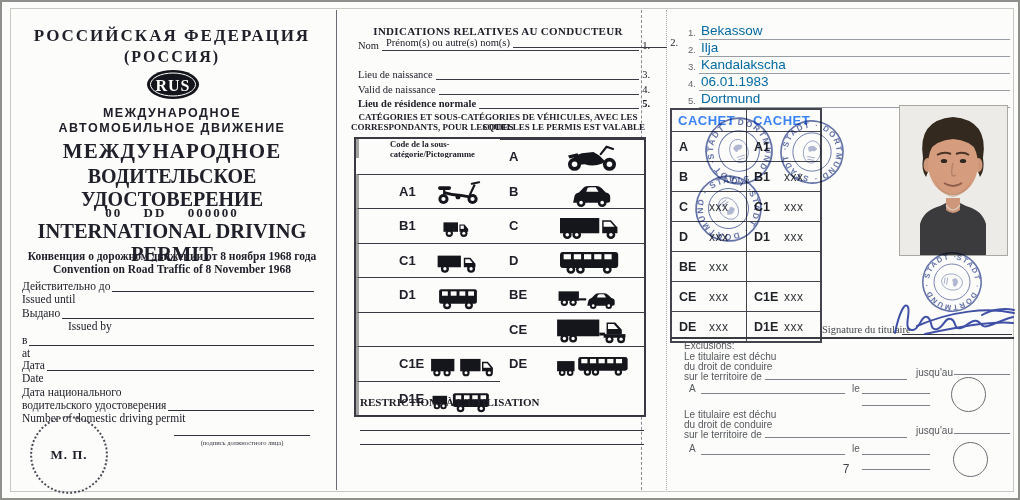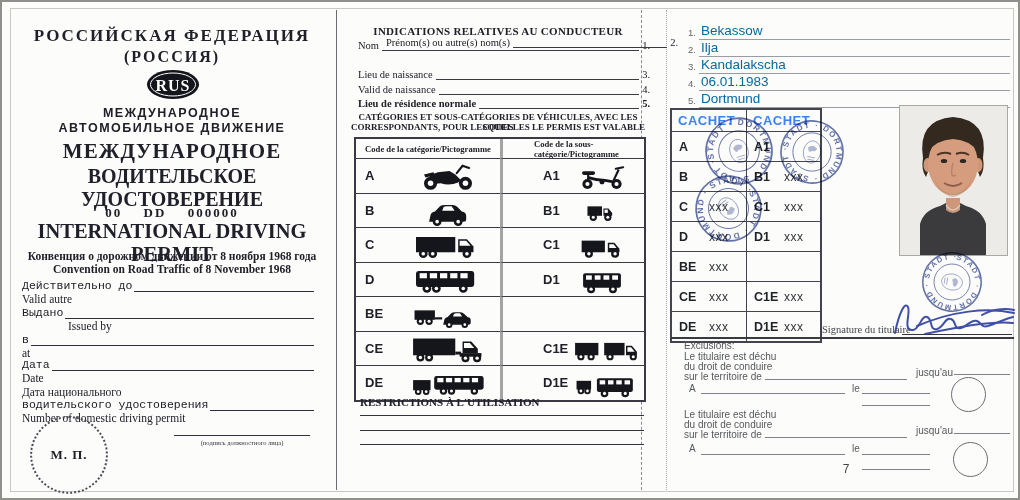--- a/index.html
+++ b/index.html
@@ -11,21 +11,21 @@
   .b{font-weight:bold;}
   .ctr{text-align:center;}
   .page-outline{position:absolute;left:8px;top:6px;width:1002px;height:482px;border:1px solid #c9c9c4;}
   .sep-solid{position:absolute;left:334px;top:8px;bottom:8px;width:0;border-left:1px solid #6a6a72;}
   .sep-dash{position:absolute;left:639px;top:8px;bottom:8px;width:0;border-left:1px dashed #8a8a90;}
   .sep-dot{position:absolute;left:664px;top:8px;bottom:8px;width:0;border-left:1px dotted #aaaaae;}
   .ln{position:absolute;height:1px;background:#33333e;}
   .lngray{background:#989da4;}
   .lnlight{background:#7d828c;}
   
-  .frow{position:absolute;display:flex;align-items:flex-start;font-family:Liberation Mono, monospace;}
+  .frow{position:absolute;display:flex;align-items:flex-start;}
   .frow .lbl{white-space:nowrap;font-size:11.5px;line-height:12px;}
   .frow .fill{flex:1;border-bottom:1px solid #2e2e3a;height:11px;margin-left:2px;}
   .sublab{font-size:11.5px;}
   .mp-circle{position:absolute;left:28px;top:414px;width:74px;height:74px;border:2px dotted #4a4a56;border-radius:50%;
              display:flex;align-items:center;justify-content:center;font-size:13px;letter-spacing:1px;}
   
   .mrow{position:absolute;display:flex;align-items:flex-end;width:292px;left:356px;}
   .mrow .lbl{white-space:nowrap;font-size:10.5px;line-height:11px;}
   .mrow .fill{flex:1;border-bottom:1px solid #3a3a46;height:10px;margin:0 3px;}
   .mrow .num{font-size:10.5px;line-height:11px;}
@@ -85,21 +85,21 @@
 
     <div class="abs ser b ctr" style="left:10px;top:218px;width:320px;font-size:20.5px;">INTERNATIONAL DRIVING PERMIT</div>
 
     <div class="abs ser b ctr" style="left:10px;top:248px;width:320px;font-size:11.5px;">Конвенция о дорожном движении от 8 ноября 1968 года</div>
     <div class="abs ser b ctr" style="left:10px;top:261px;width:320px;font-size:11.5px;">Convention on Road Traffic of 8 November 1968</div>
 
     <div class="frow ser" style="left:20px;top:278px;width:292px;">
       <span class="lbl">Действительно до</span>
         <span class="fill"></span>
     </div>
-    <div class="abs ser sublab" style="left:20px;top:291px;">Valid autre</div>
+    <div class="abs ser sublab" style="left:20px;top:291px;">Issued until</div>
 
     <div class="frow ser" style="left:20px;top:305px;width:292px;">
       <span class="lbl">Выдано</span>
         <span class="fill"></span>
     </div>
     <div class="abs ser sublab" style="left:20px;top:318px;margin-left:46px;">Issued by</div>
 
     <div class="frow ser" style="left:20px;top:332px;width:292px;">
       <span class="lbl">в</span>
         <span class="fill"></span>
@@ -150,21 +150,20 @@
     <div class="mrow ser" style="top:96px;font-weight:bold;">
       <span class="lbl">Lieu de résidence normale</span>
         <span class="fill"></span>
         <span class="num">5.</span>
     </div>
 
     <div class="abs ser b ctr" style="left:340px;top:110px;width:312px;font-size:9px;">CATÉGORIES ET SOUS-CATÉGORIES DE VÉHICULES, AVEC LES CODES</div>
     <div class="abs ser b ctr" style="left:340px;top:120px;width:312px;font-size:9px;">CORRESPONDANTS, POUR LESQUELLES LE PERMIS EST VALABLE</div>
 
     <div class="vtable">
-      <div class="vcell vhead">Code de la catégorie/Pictogramme</div>
       <div class="vcell vhead vright">Code de la sous-catégorie/Pictogramme</div>
 
       <div class="vcell">
           <span class="vcode">A</span>
           <span class="pict">
             <svg viewBox="0 0 100 44">
               <path d="M20 30 Q24 20 36 17 L52 15 L60 20 L68 28 L64 31 Q52 36 40 32 Q28 34 20 30 Z" fill="#15151c"></path>
     <path d="M62 18 L70 8 L79 11" stroke="#15151c" stroke-width="3" fill="none" stroke-linecap="round"></path>
     <path d="M17 20 l13 -3 l2 4 l-13 3 z" fill="#15151c"></path>
               <circle cx="26" cy="32" r="9" fill="#15151c"></circle>

